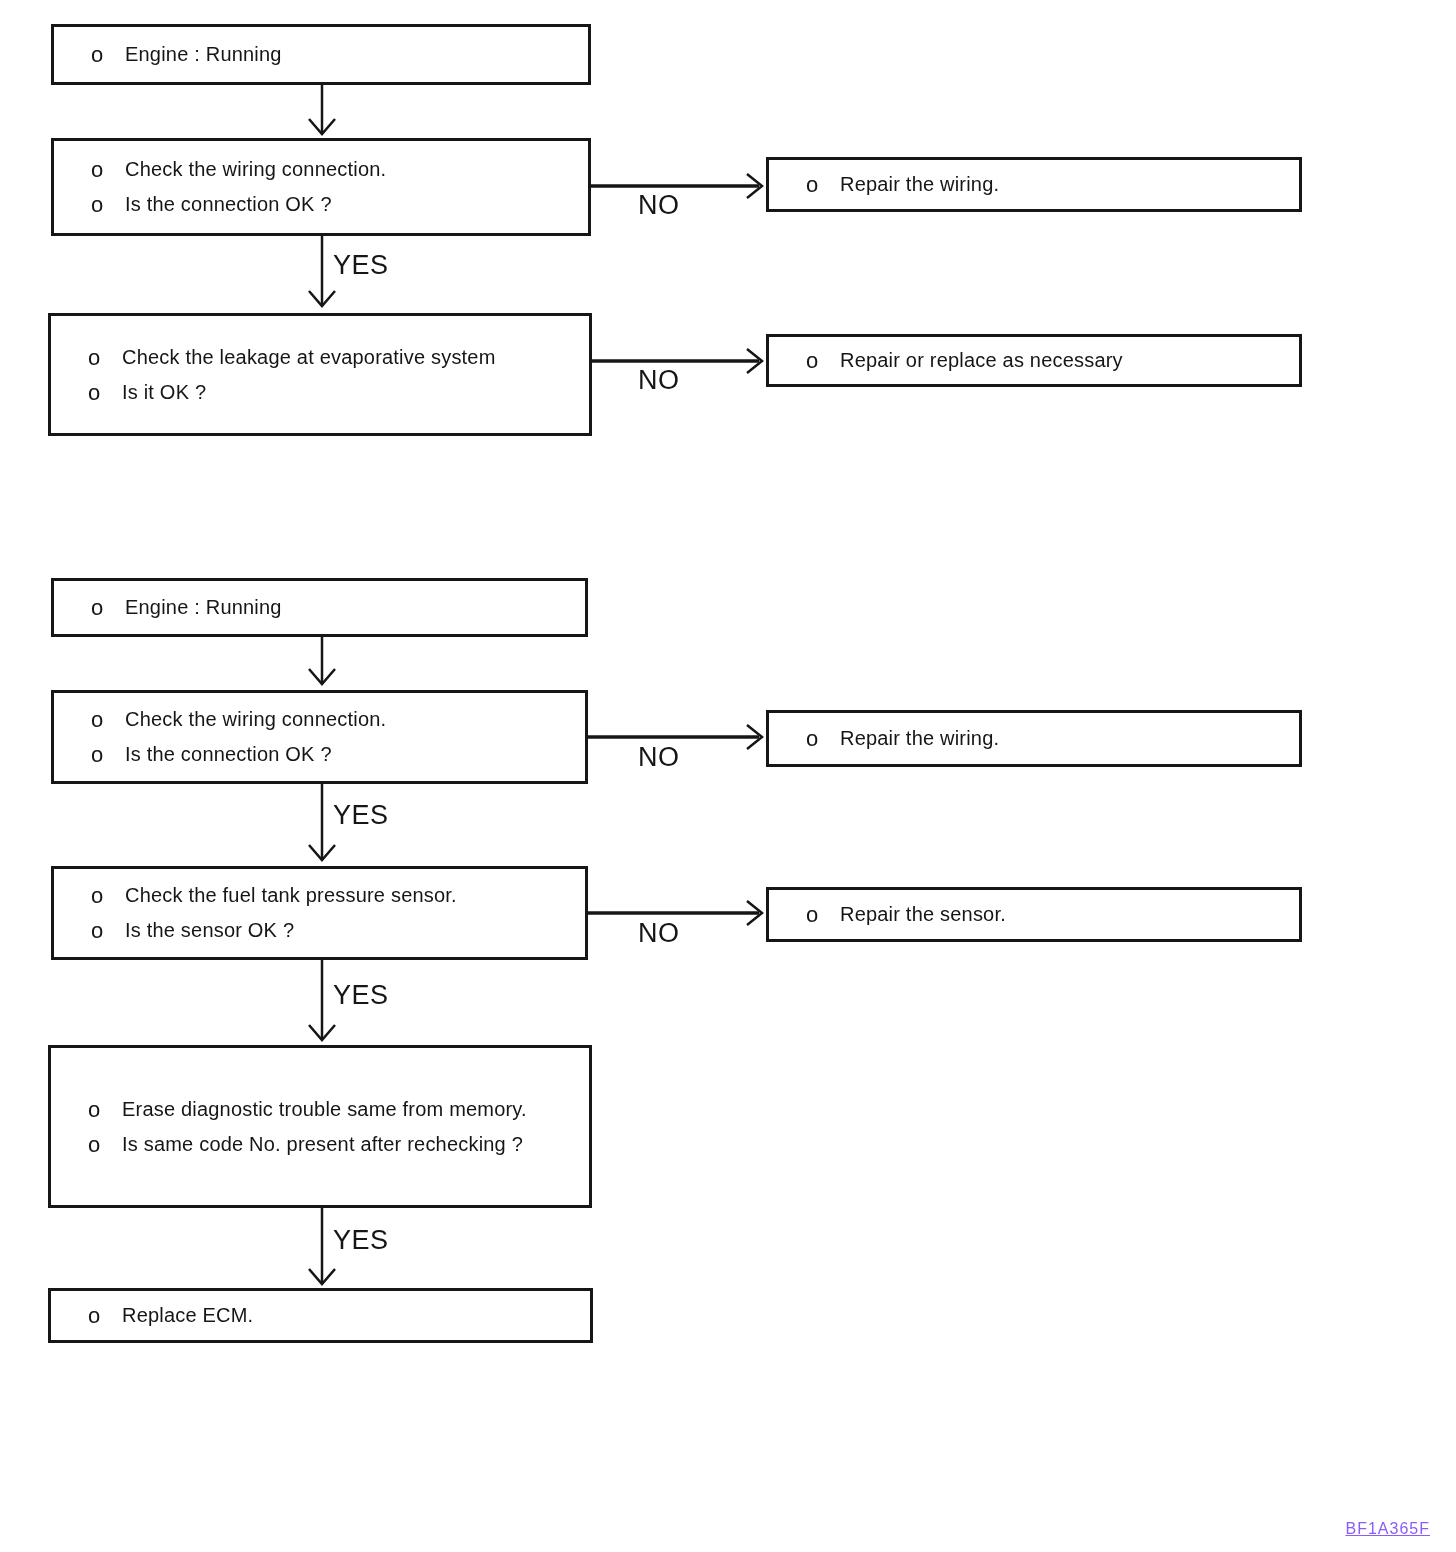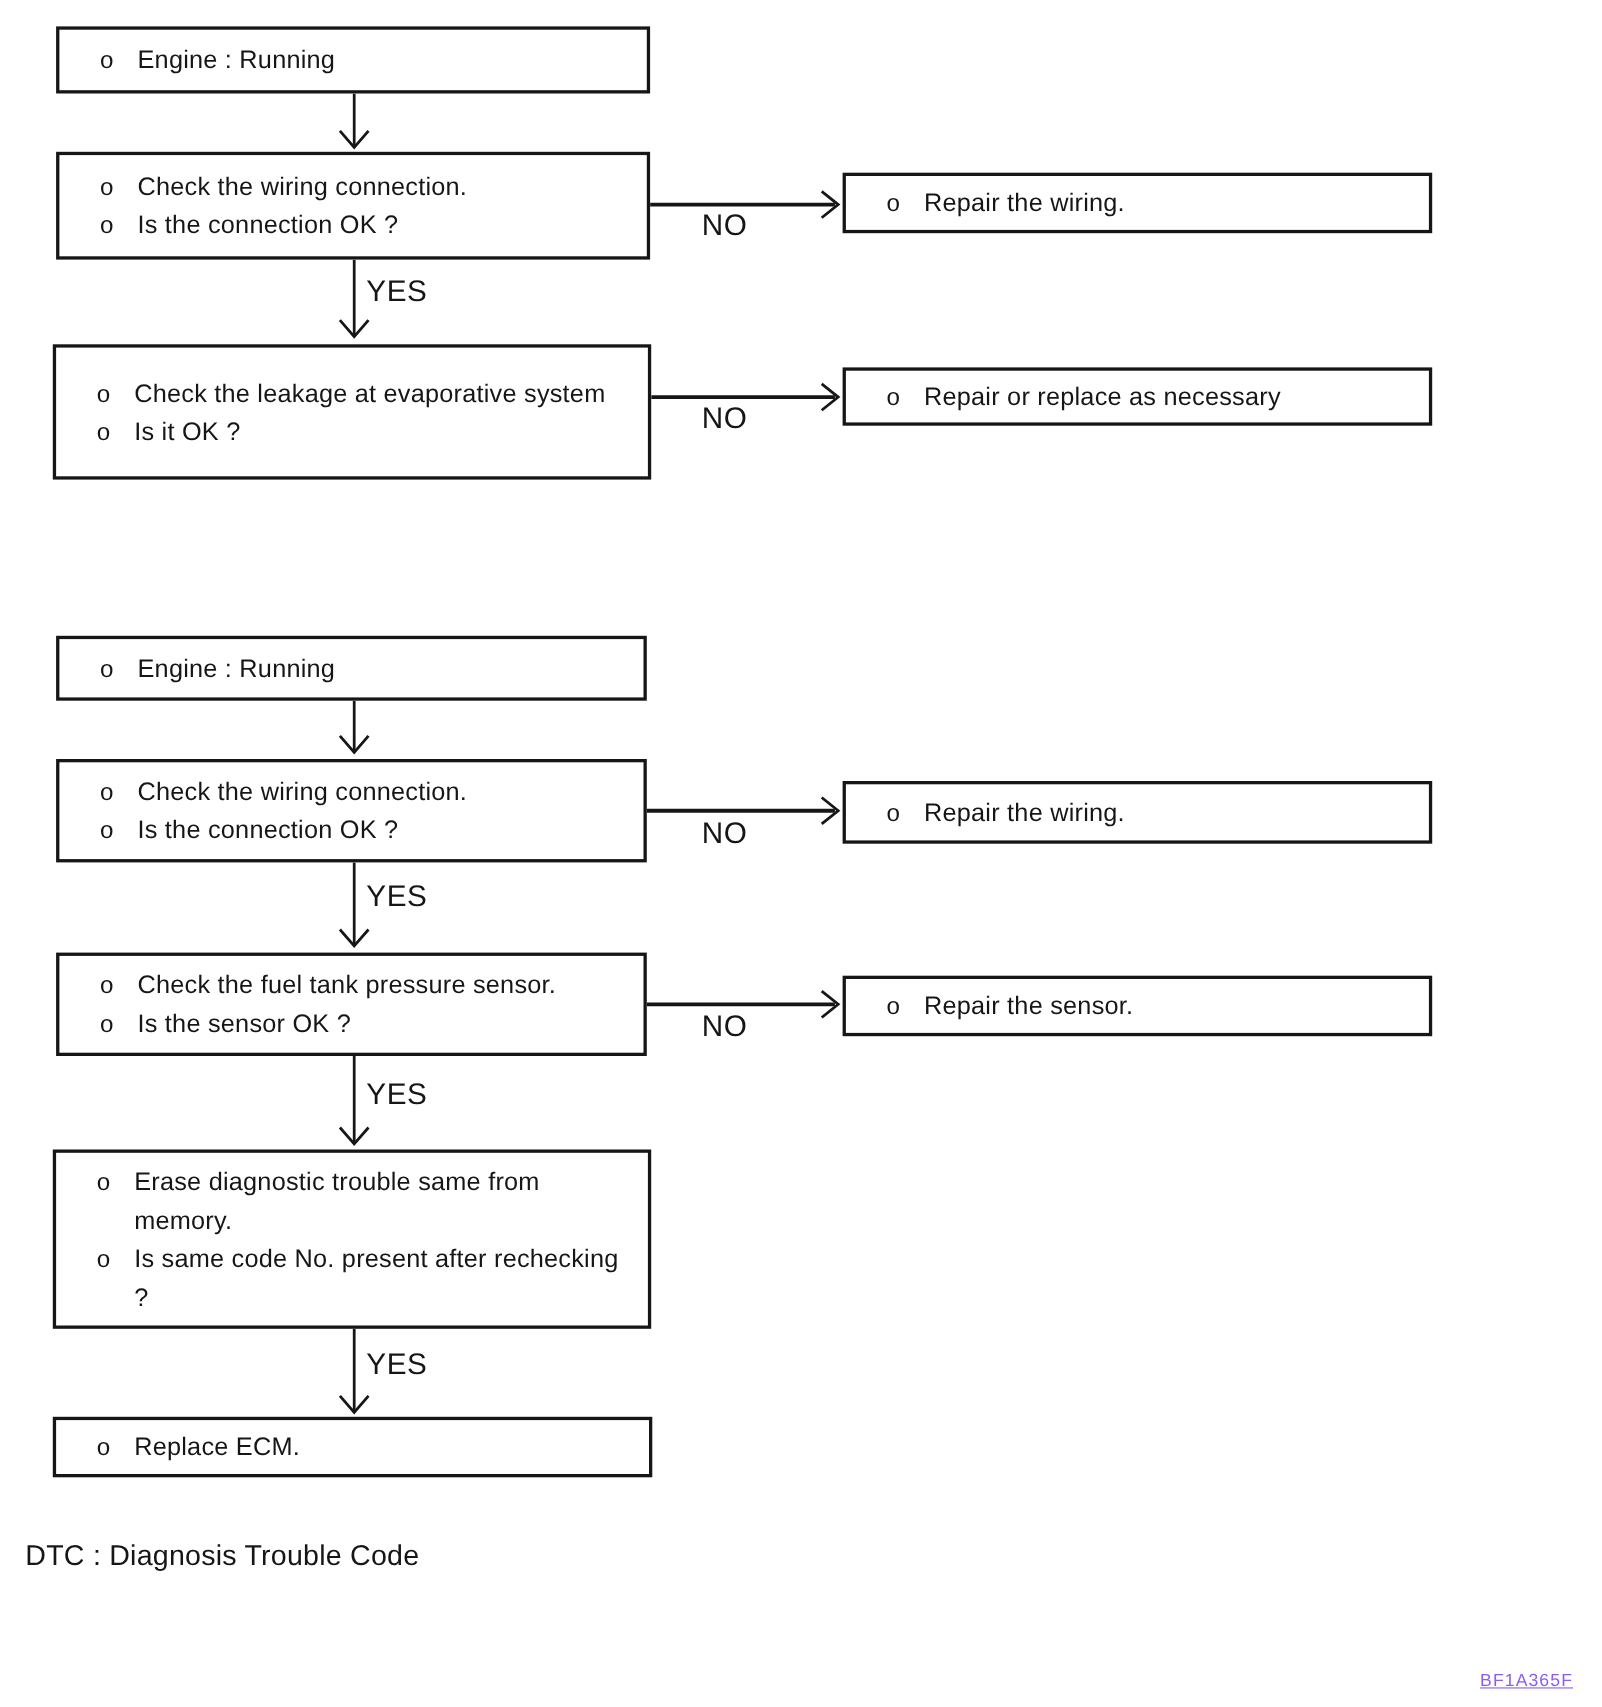--- a/index.html
+++ b/index.html
@@ -38,21 +38,21 @@
     line-height: 35px;
   }
   .bullet {
     width: 34px;
     flex: 0 0 34px;
     font-size: 22px;
     line-height: 35px;
   }
   .text {
     flex: 1 1 auto;
-    font-size: 23px;
+    font-size: 20px;
     line-height: 35px;
     letter-spacing: 0.2px;
   }
   .lbl {
     position: absolute;
     font-size: 27px;
     letter-spacing: 0.5px;
     color: #161616;
     white-space: nowrap;
     text-align: right;
@@ -244,17 +244,16 @@
 
   <div class="lbl" style="left:333px; top:1225px;">YES</div>
 
   <div class="box" style="left:48px; top:1288px; width:545px; height:55px;">
     <div class="row">
       <span class="bullet">o</span>
       <span class="text">Replace ECM.</span>
     </div>
   </div>
 
-  <div class="legend-line" style="top:1399px;">DTC : Diagnosis Trouble Code</div>
 
   <div class="doc-code">BF1A365F</div>
 
 </div>
 
 </body></html>

